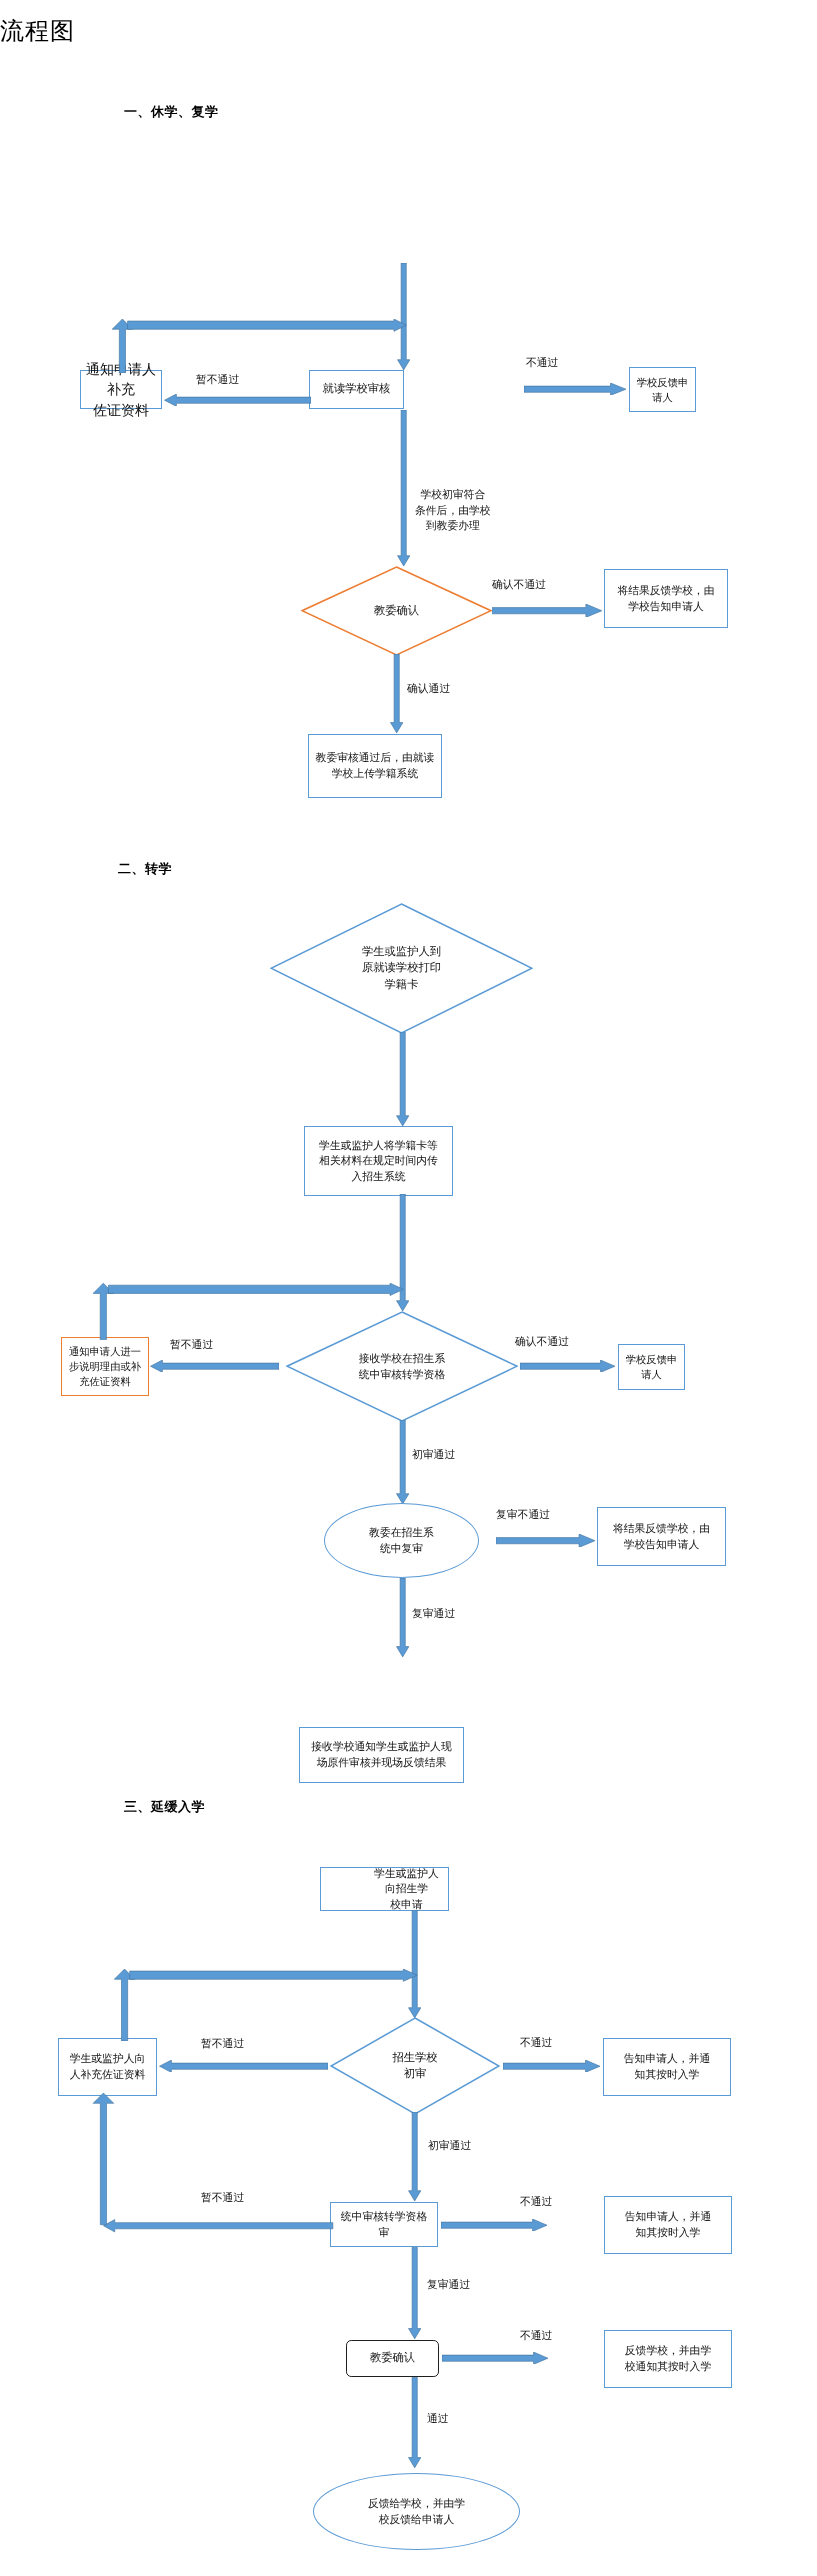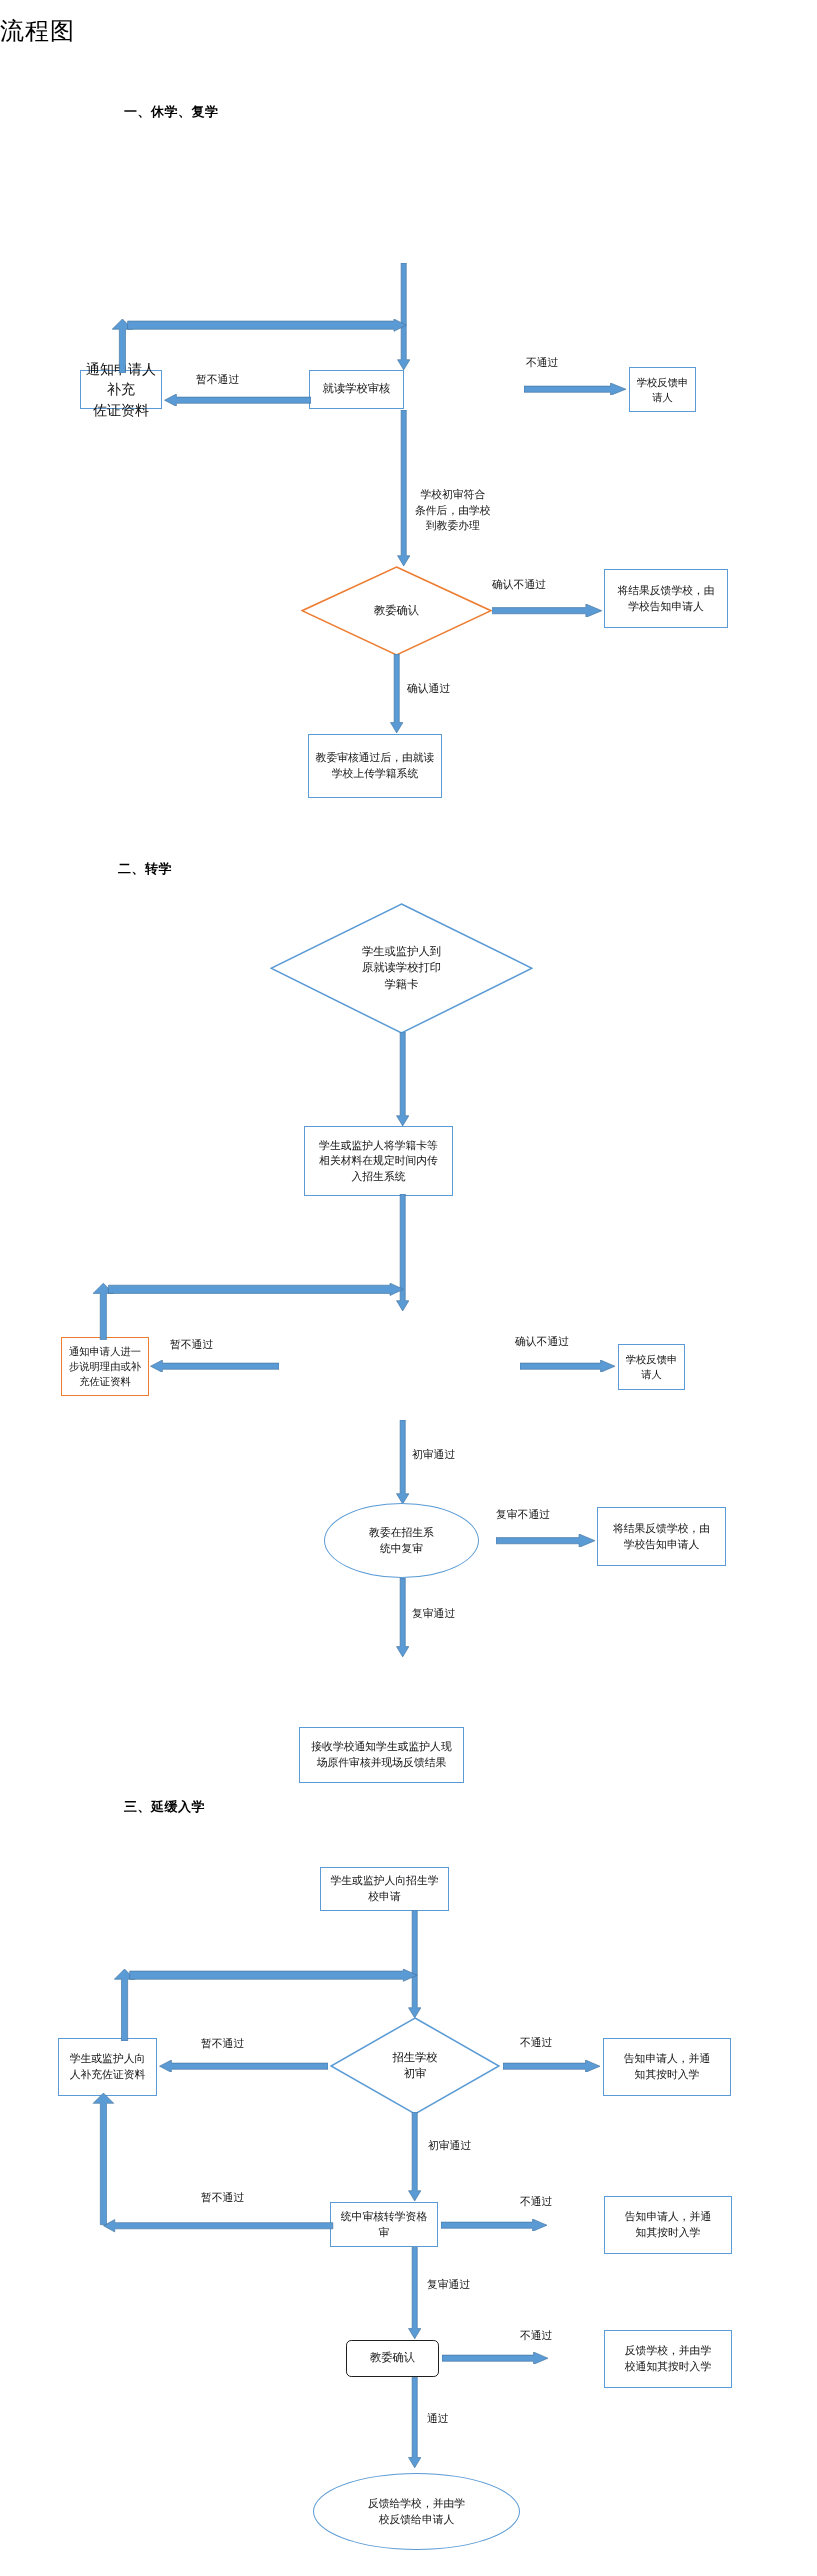--- a/index.html
+++ b/index.html
@@ -180,20 +180,27 @@
   <div class="node rect" style="left:304px; top:1126px; width:149px; height:70px;">
     <span class="txt" style="font-size:10.8px;">学生或监护人将学籍卡等
 相关材料在规定时间内传
 入招生系统</span>
   </div>
 
   <svg class="arrow" style="left:396px; top:1194px; width:13.4px; height:118px;" viewBox="0 0 26 230">
     <polygon points="8,0 18,0 18,208 25,208 13,228 1,208 8,208" fill="#5b9bd5" stroke="#41719c" stroke-width="1.2"></polygon>
   </svg>
 
+  <div class="node diamond" style="left:286px; top:1311px; width:232px; height:111px;">
+    <svg class="dshape" viewBox="0 0 450 215" preserveAspectRatio="none">
+      <polygon points="225,2 448,107 225,213 2,107" fill="#ffffff" stroke="#5b9bd5" stroke-width="3"></polygon>
+    </svg>
+    <span class="txt" style="font-size:10.8px;">接收学校在招生系
+统中审核转学资格</span>
+  </div>
 
   <div class="node rect orange" style="left:61px; top:1337px; width:88px; height:59px;">
     <span class="txt" style="font-size:10.3px;">通知申请人进一
 步说明理由或补
 充佐证资料</span>
   </div>
 
   <svg class="arrow" style="left:150px; top:1360px; width:129px; height:12.4px;" viewBox="0 0 250 24">
     <polygon points="250,6 24,6 24,0 1,12 24,24 24,18 250,18" fill="#5b9bd5" stroke="#41719c" stroke-width="1.2"></polygon>
   </svg>
@@ -239,21 +246,21 @@
   </svg>
   <div class="edge-label" style="left:412px; top:1606px;">复审通过</div>
 
   <div class="node rect" style="left:299px; top:1727px; width:165px; height:56px;">
     <span class="txt" style="font-size:10.8px;">接收学校通知学生或监护人现
 场原件审核并现场反馈结果</span>
   </div>
 
   <div class="section-title" style="left:124px; top:1798px;">三、延缓入学</div>
 
-  <div class="node rect" style="left:320px; top:1867px; width:129px; height:44px;">
+  <div class="node rect" style="left:320px; top:1867px; width:129px; height:44px;padding-left:44px;">
     <span class="txt" style="font-size:10.8px;">学生或监护人向招生学
 校申请</span>
   </div>
 
   <svg class="arrow" style="left:408px; top:1910px; width:13.4px; height:109px;" viewBox="0 0 26 212">
     <polygon points="8,0 18,0 18,190 25,190 13,210 1,190 8,190" fill="#5b9bd5" stroke="#41719c" stroke-width="1.2"></polygon>
   </svg>
 
   <div class="node diamond" style="left:330px; top:2017px; width:170px; height:98px;">
     <svg class="dshape" viewBox="0 0 330 190" preserveAspectRatio="none">

